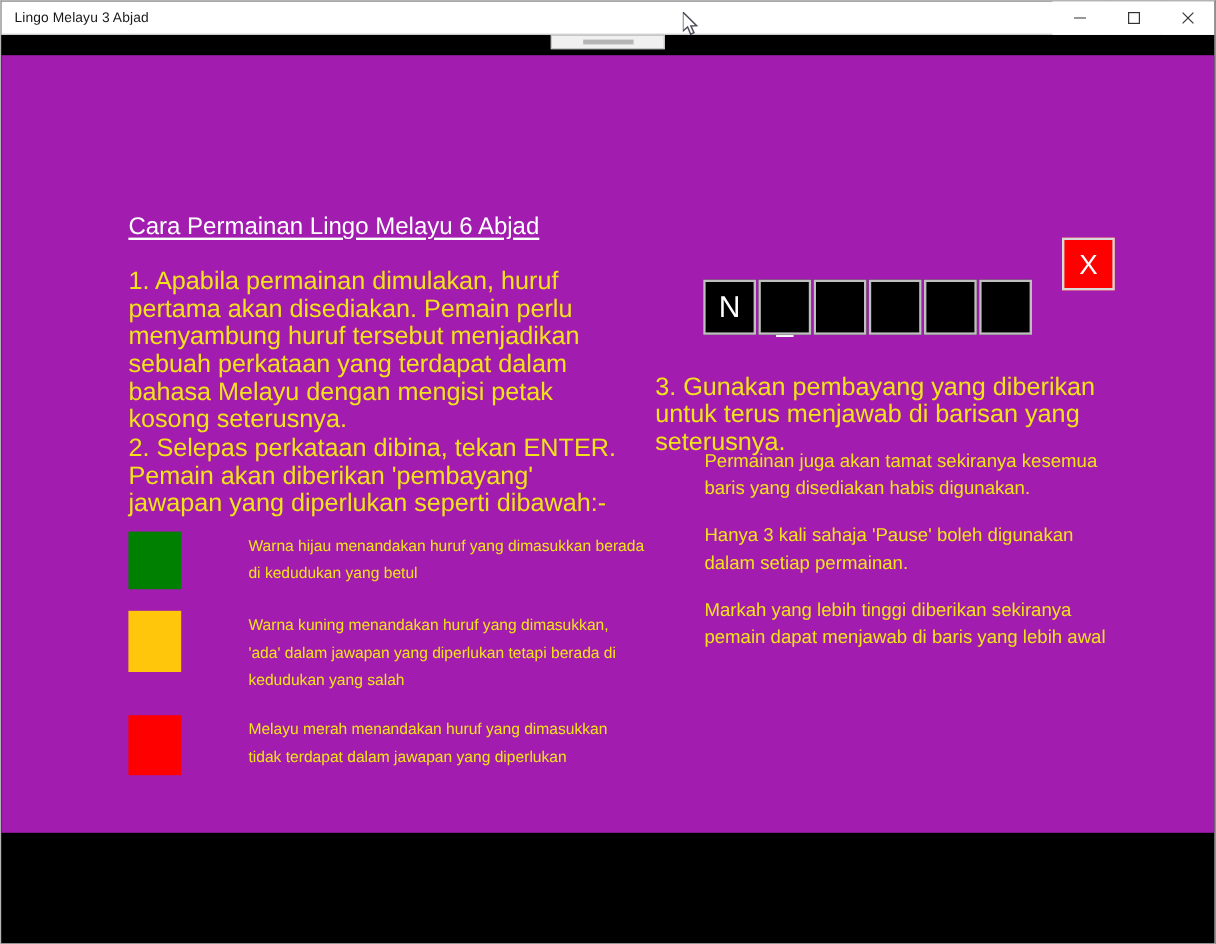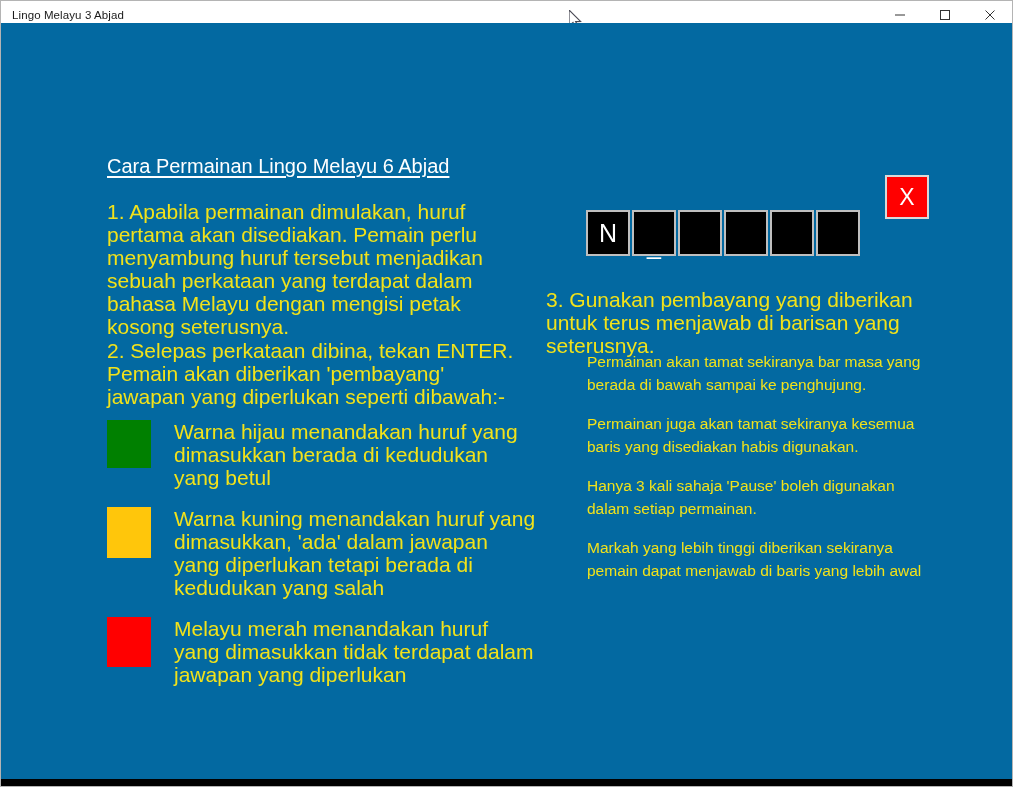--- a/index.html
+++ b/index.html
@@ -89,24 +89,24 @@
   .collapsed-strip .grip {
     width: 42px;
     height: 4px;
     background: #b5b5b5;
   }
 
   
   .content {
     position: absolute;
     left: 0;
-    top: 22px;
+    top: 45px;
     width: 1011px;
-    height: 756px;
-    background: #0369a1;
+    height: 648px;
+    background: #a21caf;
   }
 
   .heading {
     position: absolute;
     left: 106px;
     top: 132px;
     font-size: 20px;
     color: #ffffff;
     text-decoration: underline;
     text-underline-offset: 3px;
@@ -147,23 +147,24 @@
   .swatch {
     width: 44px;
     flex: 0 0 44px;
     margin-right: 23px;
   }
   .sw-green  { height: 48px; background: #008000; }
   .sw-yellow { height: 51px; background: #ffc60b; }
   .sw-red    { height: 50px; background: #ff0000; }
   .legend-text {
     color: #f2e21a;
-    font-size: 21px;
+    font-size: 13px;
     line-height: 23px;
     flex: 1;
+    margin-left: 33px;
   }
 
   
   .close-x {
     position: absolute;
     left: 884px;
     top: 152px;
     width: 44px;
     height: 44px;
     background: #ff0000;
@@ -317,20 +318,19 @@
       </div>
       <div class="letter-box">
         <div class="glyph"></div>
         <div class="caret"></div>
       </div>
     </div>
 
     <div class="para p3">3. Gunakan pembayang yang diberikan untuk terus menjawab di barisan yang seterusnya.</div>
 
     <div class="sublist">
-      <div class="sub-item">Permainan akan tamat sekiranya bar masa yang berada di bawah sampai ke penghujung.</div>
       <div class="sub-item">Permainan juga akan tamat sekiranya kesemua baris yang disediakan habis digunakan.</div>
       <div class="sub-item">Hanya 3 kali sahaja 'Pause' boleh digunakan dalam setiap permainan.</div>
       <div class="sub-item">Markah yang lebih tinggi diberikan sekiranya pemain dapat menjawab di baris yang lebih awal</div>
     </div>
 
   </div>
 </div>
 
 </body></html>

